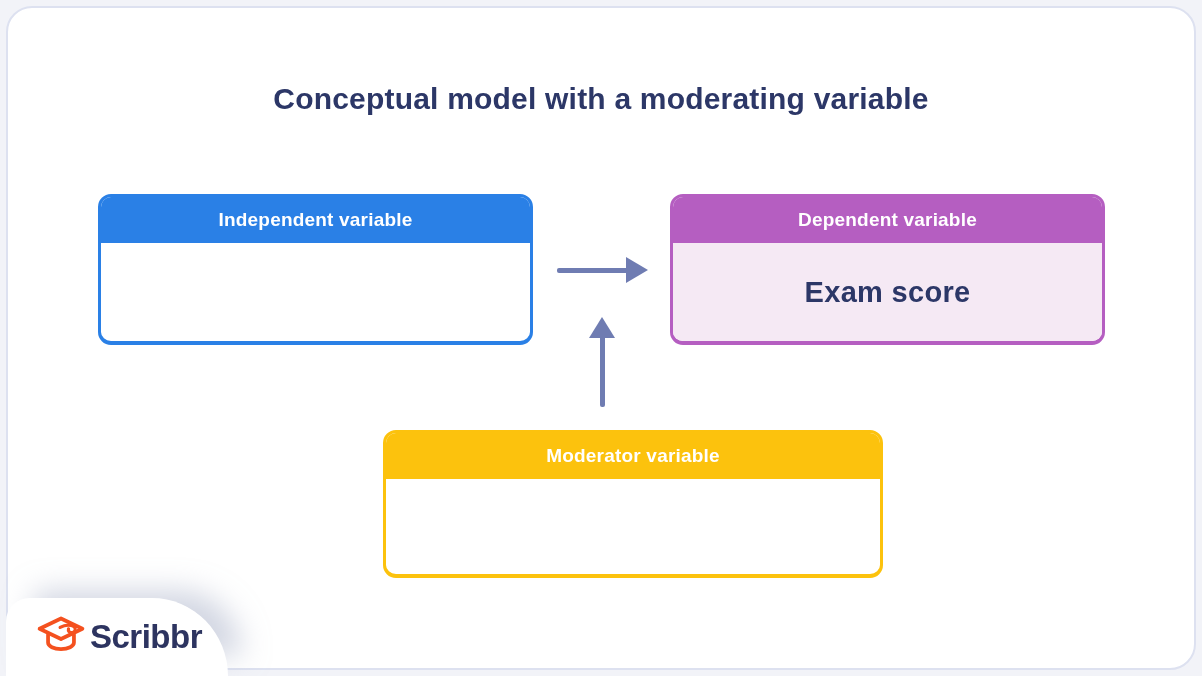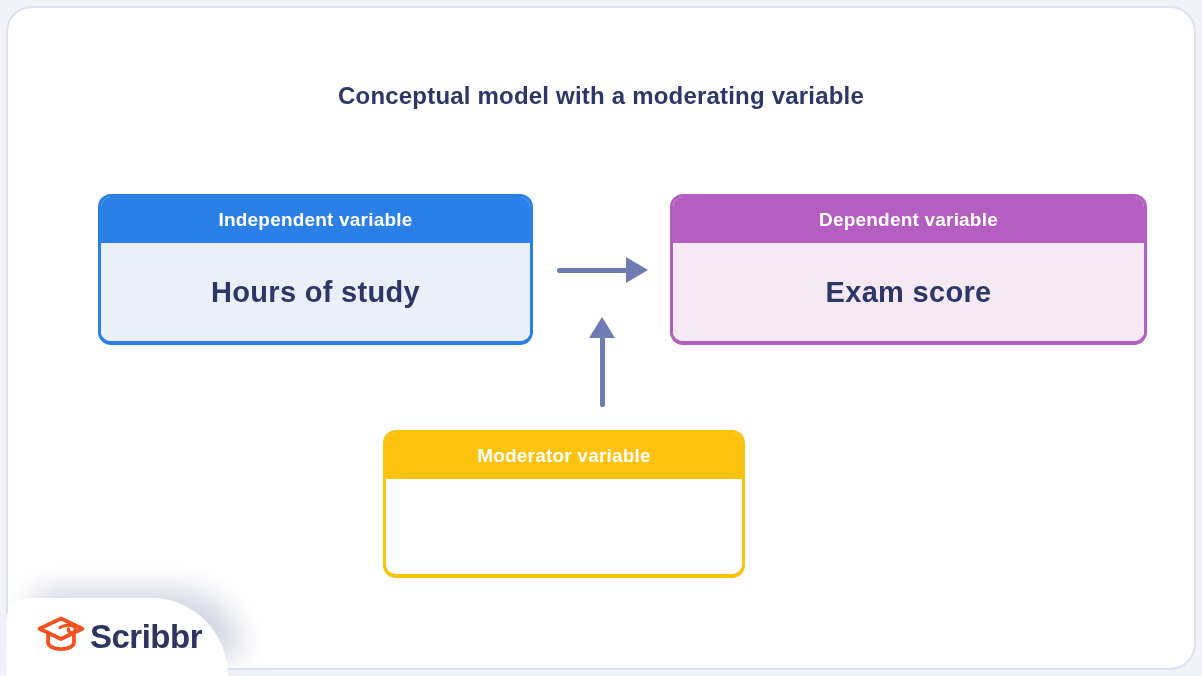--- a/index.html
+++ b/index.html
@@ -15,21 +15,21 @@
   .card {
     position:absolute; left:6px; top:6px; right:6px; bottom:6px;
     background:#ffffff;
     border:2px solid #dde1f0;
     border-radius:26px;
   }
 
   .title {
     position:absolute; left:0; top:82px; width:100%;
     text-align:center;
-    font-size:24px; font-weight:700; letter-spacing:0.2px;
+    font-size:30px; font-weight:700; letter-spacing:0.2px;
     color:#2c3767;
   }
 
   .box {
     position:absolute;
     border-radius:13px;
     overflow:hidden;
     display:flex; flex-direction:column;
   }
   .box-header {
@@ -40,25 +40,25 @@
   .box-body {
     flex:1;
     display:flex; align-items:center; justify-content:center;
     font-size:29px; font-weight:700; color:#2c3767; letter-spacing:0.3px;
   }
 
   .box-independent { left:98px;  top:194px; width:435px; height:151px; border:3px solid #2a80e6; border-bottom-width:4px; }
   .box-independent .box-header { background:#2a80e6; }
   .box-independent .box-body   { background:#e9f0fa; }
 
-  .box-dependent  { left:670px; top:194px; width:477px; height:151px; border:3px solid #b55ec1; border-bottom-width:4px; }
+  .box-dependent  { left:670px; top:194px; width:435px; height:151px; border:3px solid #b55ec1; border-bottom-width:4px; }
   .box-dependent .box-header { background:#b55ec1; }
   .box-dependent .box-body   { background:#f5e9f4; }
 
-  .box-moderator  { left:383px; top:430px; width:362px; height:148px; border:3px solid #fcc20d; border-bottom-width:4px; }
+  .box-moderator  { left:383px; top:430px; width:500px; height:148px; border:3px solid #fcc20d; border-bottom-width:4px; }
   .box-moderator .box-header { background:#fcc20d; }
   .box-moderator .box-body   { background:#fdf6e2; }
 
   .arrow-h-line {
     position:absolute; left:557px; top:268px; width:71px; height:5px;
     background:#6f7cb2; border-radius:2px;
   }
   .arrow-h-head {
     position:absolute; left:626px; top:257px; width:0; height:0;
     border-top:13px solid transparent; border-bottom:13px solid transparent;
@@ -93,21 +93,20 @@
 <body>
 
 <div class="canvas">
 
   <div class="card"></div>
 
   <div class="title">Conceptual model with a moderating variable</div>
 
   <div class="box box-independent">
     <div class="box-header">Independent variable</div>
-    <div class="box-body">Hours of study</div>
   </div>
 
   <div class="box box-dependent">
     <div class="box-header">Dependent variable</div>
     <div class="box-body">Exam score</div>
   </div>
 
   <div class="box box-moderator">
     <div class="box-header">Moderator variable</div>
   </div>

